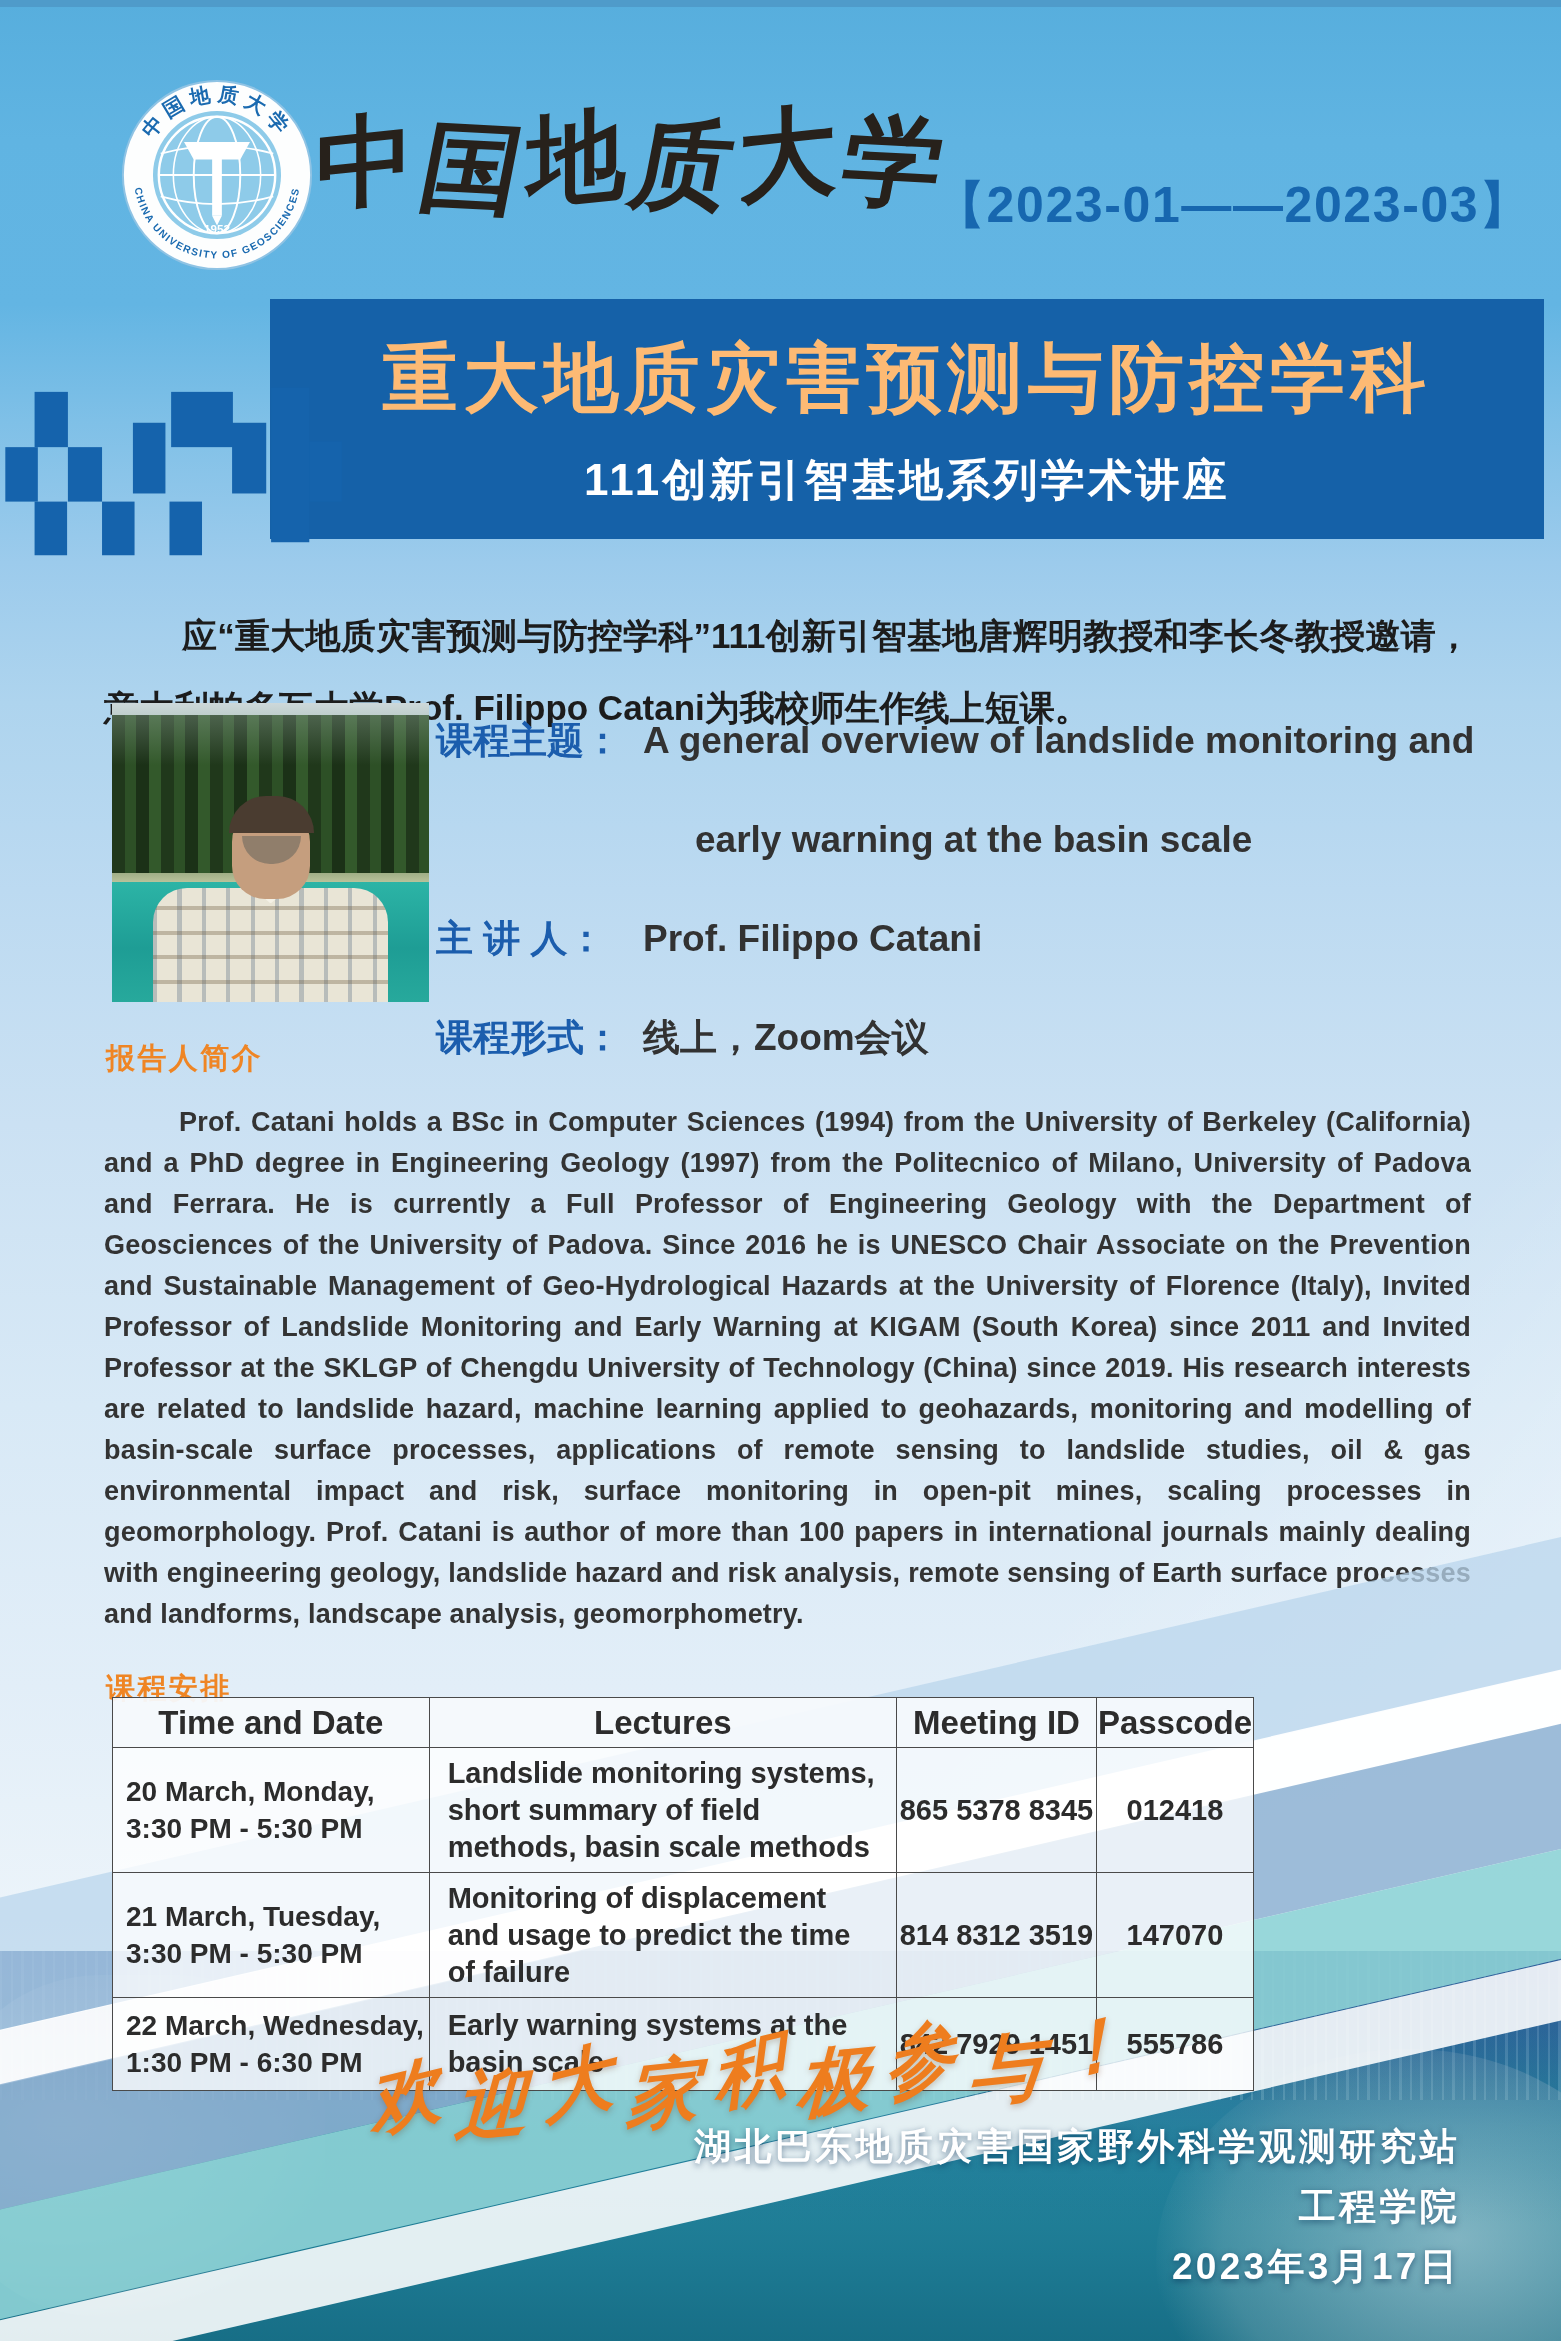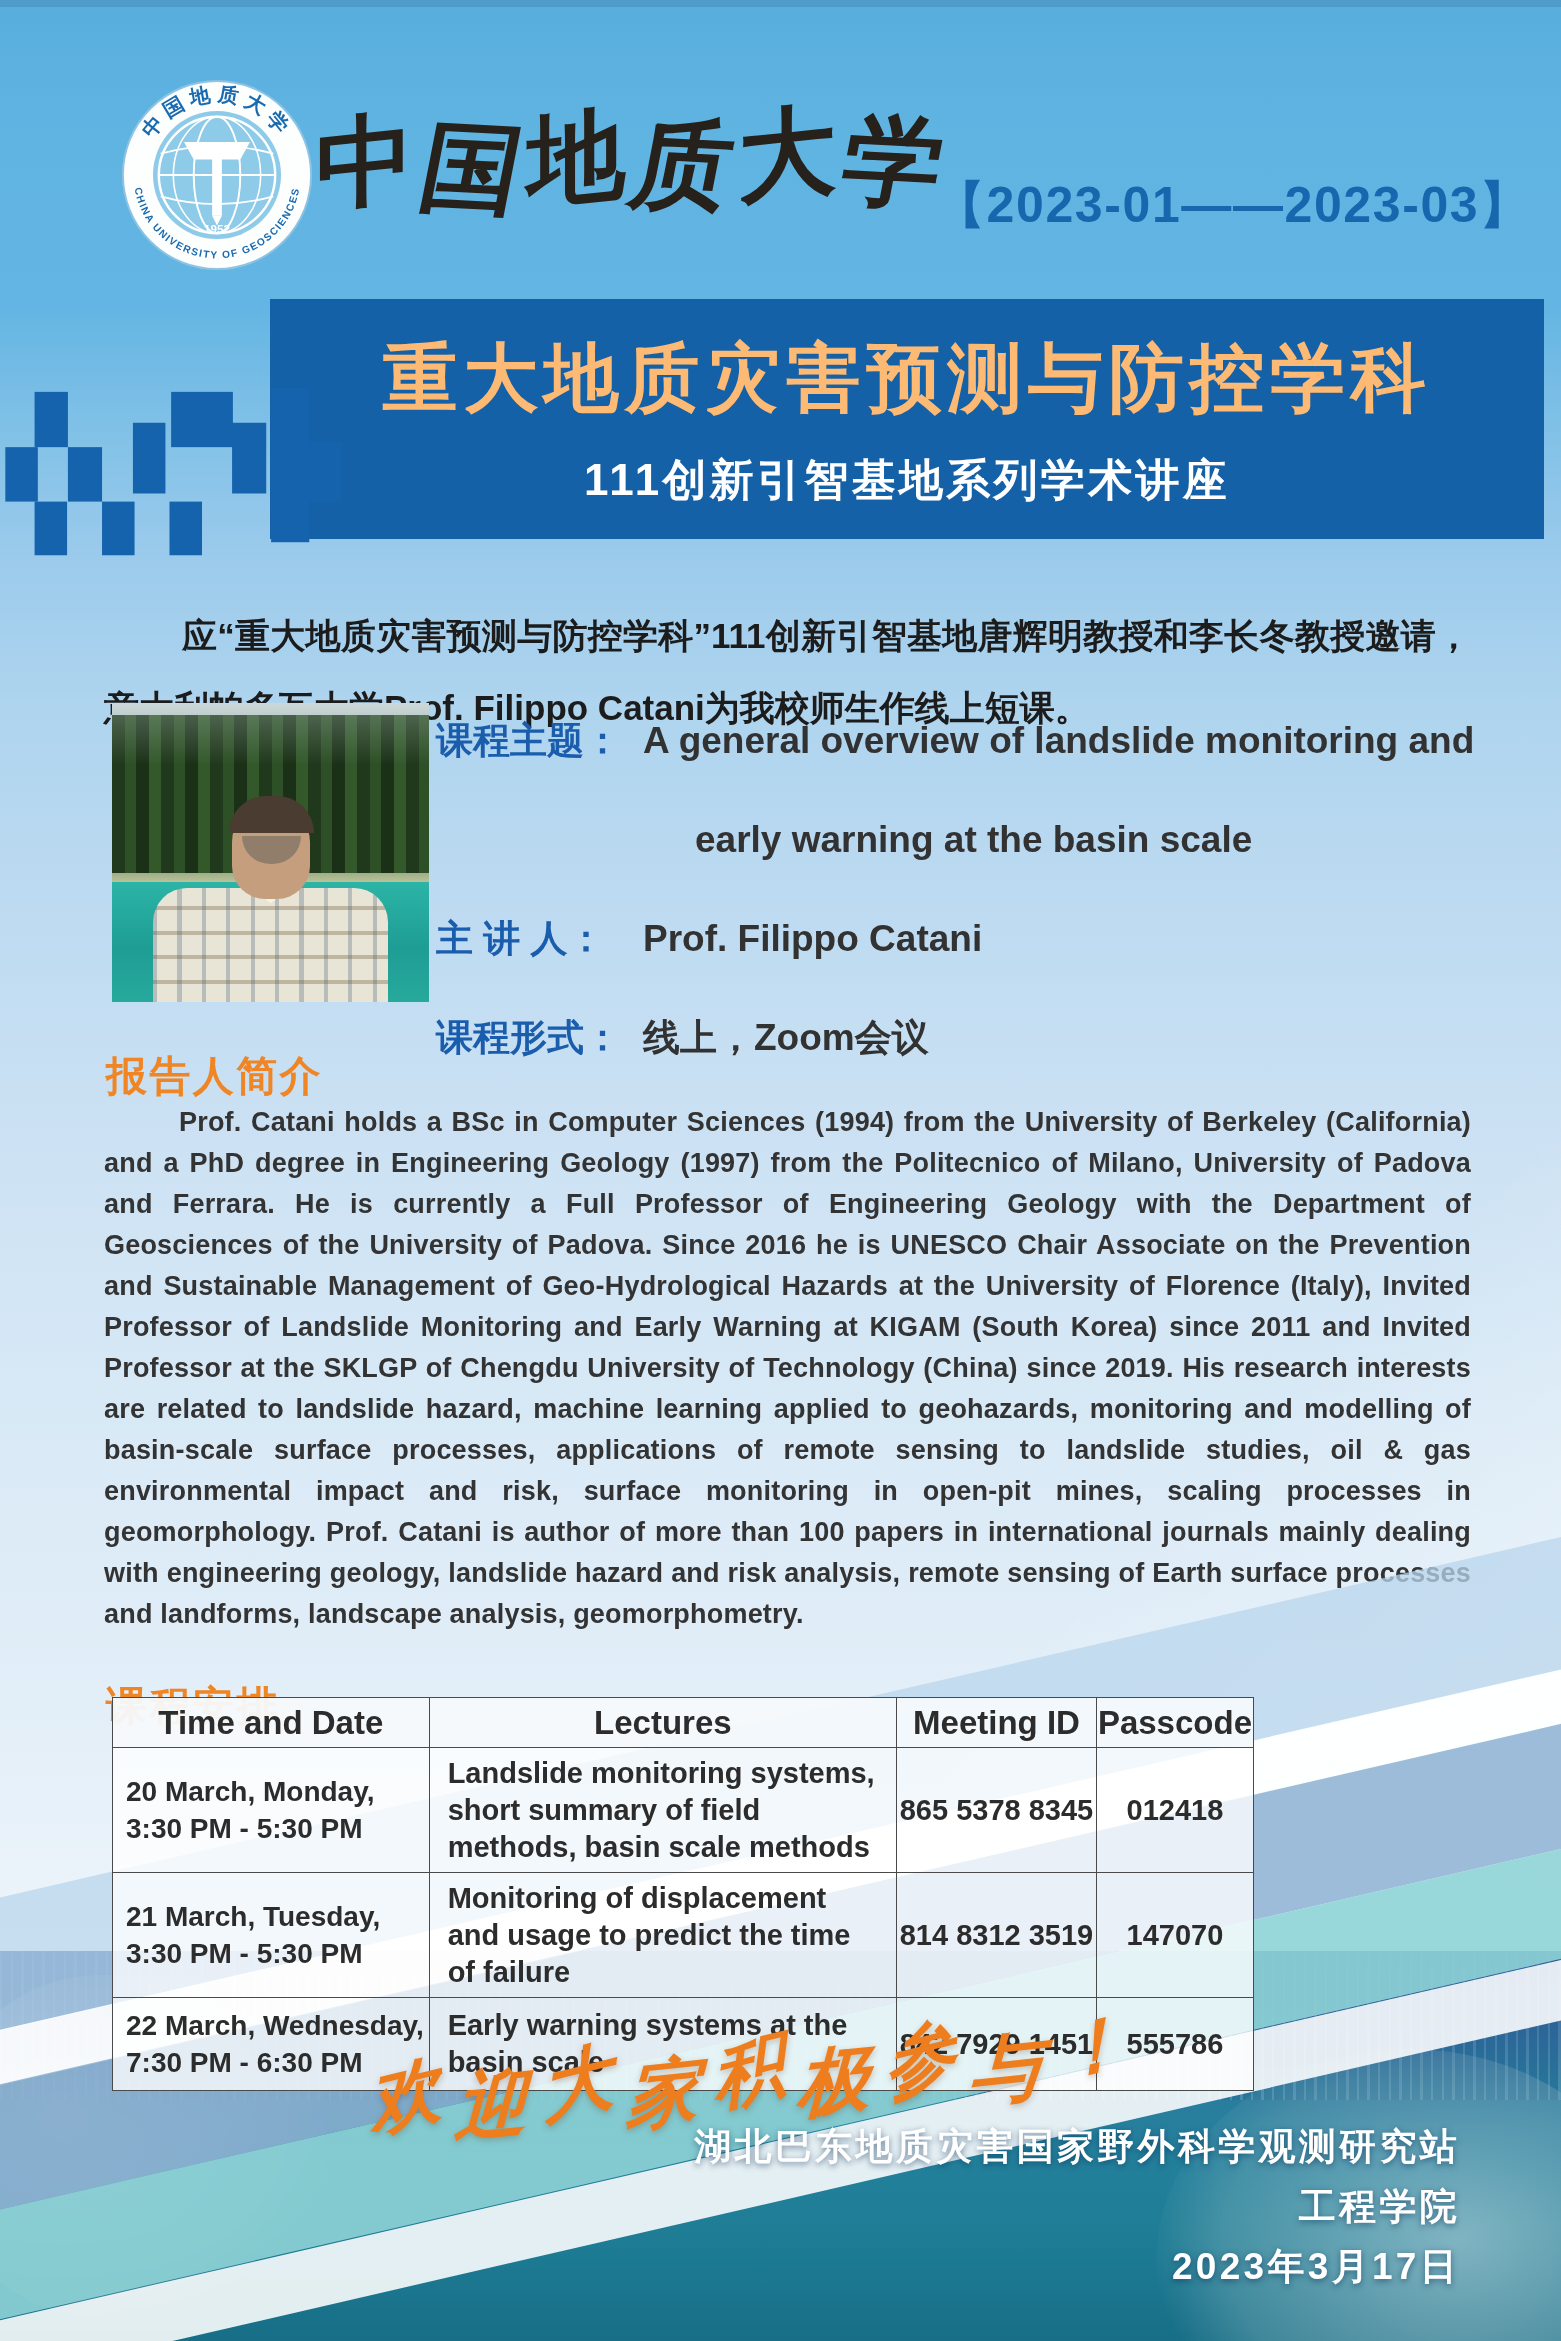--- a/index.html
+++ b/index.html
@@ -72,21 +72,21 @@
     clip-path:polygon(0 0,100% 0,50% 100%);}
 
   
   .details{position:absolute;left:436px;top:700px;width:1033px;display:grid;
     grid-template-columns:189px 1fr;grid-auto-rows:81px;align-items:center;gap:18px;}
   .d-label{font-size:37px;font-weight:900;color:#1b5dad;white-space:nowrap;}
   .d-value{font-size:37px;font-weight:700;color:#323232;white-space:nowrap;}
   .d-indent{padding-left:52px;}
 
   
-  .section-heading{position:absolute;left:106px;font-size:41px;font-weight:900;color:#ef8524;letter-spacing:2.4px;}
+  .section-heading{position:absolute;left:106px;font-size:29px;font-weight:900;color:#ef8524;letter-spacing:2.4px;}
   .h-bio{top:1015px;}
   .h-schedule{top:1645px;}
 
   
   .bio{
     position:absolute;left:104px;top:1075px;width:1367px;
     font-size:27px;font-weight:700;color:#333333;line-height:41px;
     text-align:justify;text-indent:75px;letter-spacing:0.2px;
   }
 
@@ -269,21 +269,21 @@
           <div>21 March, Tuesday,</div>
           <div>3:30 PM - 5:30 PM</div>
         </td>
         <td class="td-lec">Monitoring of displacement and usage to predict the time of failure</td>
         <td class="td-id">814 8312 3519</td>
         <td class="td-pass">147070</td>
       </tr>
       <tr>
         <td class="td-date">
           <div>22 March, Wednesday,</div>
-          <div>7:30 PM - 6:30 PM</div>
+          <div>1:30 PM - 6:30 PM</div>
         </td>
         <td class="td-lec">Early warning systems at the basin scale</td>
         <td class="td-id">842 7929 1451</td>
         <td class="td-pass">555786</td>
       </tr>
     </tbody>
   </table>
 
   <div class="welcome"><span class="ch ch0">欢</span><span class="ch ch1">迎</span><span class="ch ch0">大</span><span class="ch ch1">家</span><span class="ch ch0">积</span><span class="ch ch1">极</span><span class="ch ch0">参</span><span class="ch ch1">与</span><span class="ch ch0">！</span></div>
   <div class="footer-block">

